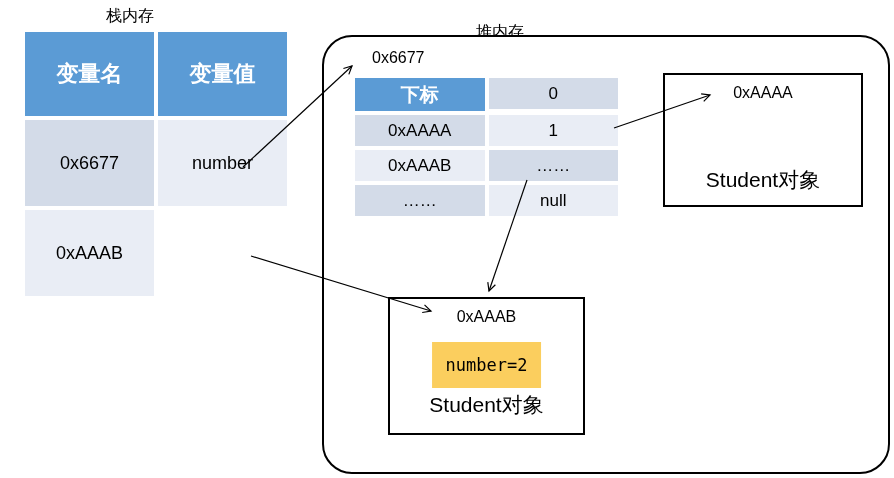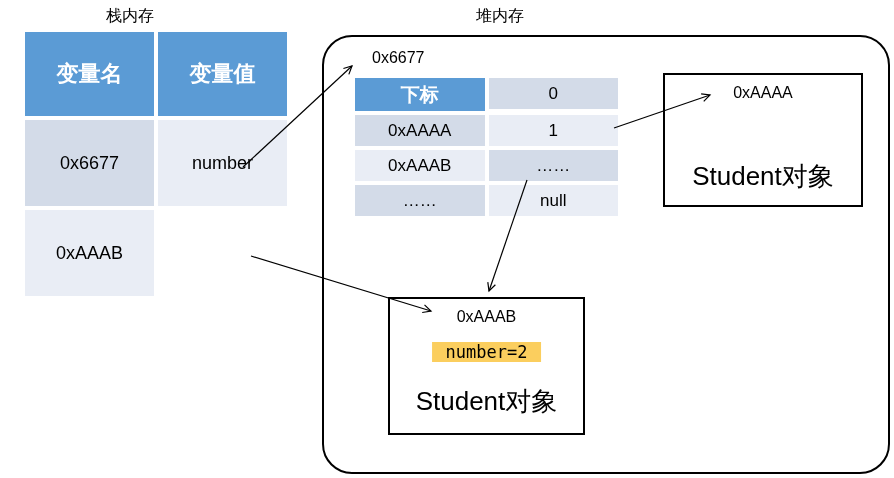--- a/index.html
+++ b/index.html
@@ -28,37 +28,37 @@
   #heap-box {
     position:absolute; left:322px; top:35px; width:564px; height:435px;
     border:2px solid #000; border-radius:30px; background:#fff;
   }
   #heap-addr { position:absolute; left:372px; top:49px; font-size:16px; }
 
   .obj-box { position:absolute; border:2px solid #000; background:#fff; }
   #obj-a { left:663px; top:73px; width:196px; height:130px; }
   #obj-b { left:388px; top:297px; width:193px; height:134px; }
   .obj-addr { position:absolute; top:9px; width:100%; text-align:center; font-size:16px; }
-  .obj-label { position:absolute; bottom:11px; width:100%; text-align:center; font-size:26px; }
+  .obj-label { position:absolute; bottom:11px; width:100%; text-align:center; font-size:21px; }
   #obj-b .obj-label { bottom:14px; }
   .field-chip {
     position:absolute; top:43px; left:50%; transform:translateX(-50%);
-    background:#FBCE5E; padding:0 14px; font-size:17px;
+    background:#FBCE5E; padding:13px 14px; font-size:17px;
     font-family:"DejaVu Sans Mono","Liberation Mono",monospace;
   }
 
   #arrows { position:absolute; left:0; top:0; pointer-events:none; }
 </style>
 </head>
 <body>
 
 <div class="canvas">
 
   <div class="section-title" style="left:0px; top:6px; width:260px;">栈内存</div>
-  <div class="section-title" style="left:430px; top:6px; width:140px;">堆内存</div>
+  <div class="section-title" style="left:430px; top:22px; width:140px;">堆内存</div>
 
   <div id="heap-box"></div>
   <div id="heap-addr">0x6677</div>
 
   <div id="stack-table" class="tbl">
     <div class="cell hcell">变量名</div>
     <div class="cell hcell">变量值</div>
     <div class="cell dcell dark">0x6677</div>
     <div class="cell dcell light">number</div>
     <div class="cell dcell light">0xAAAB</div>

